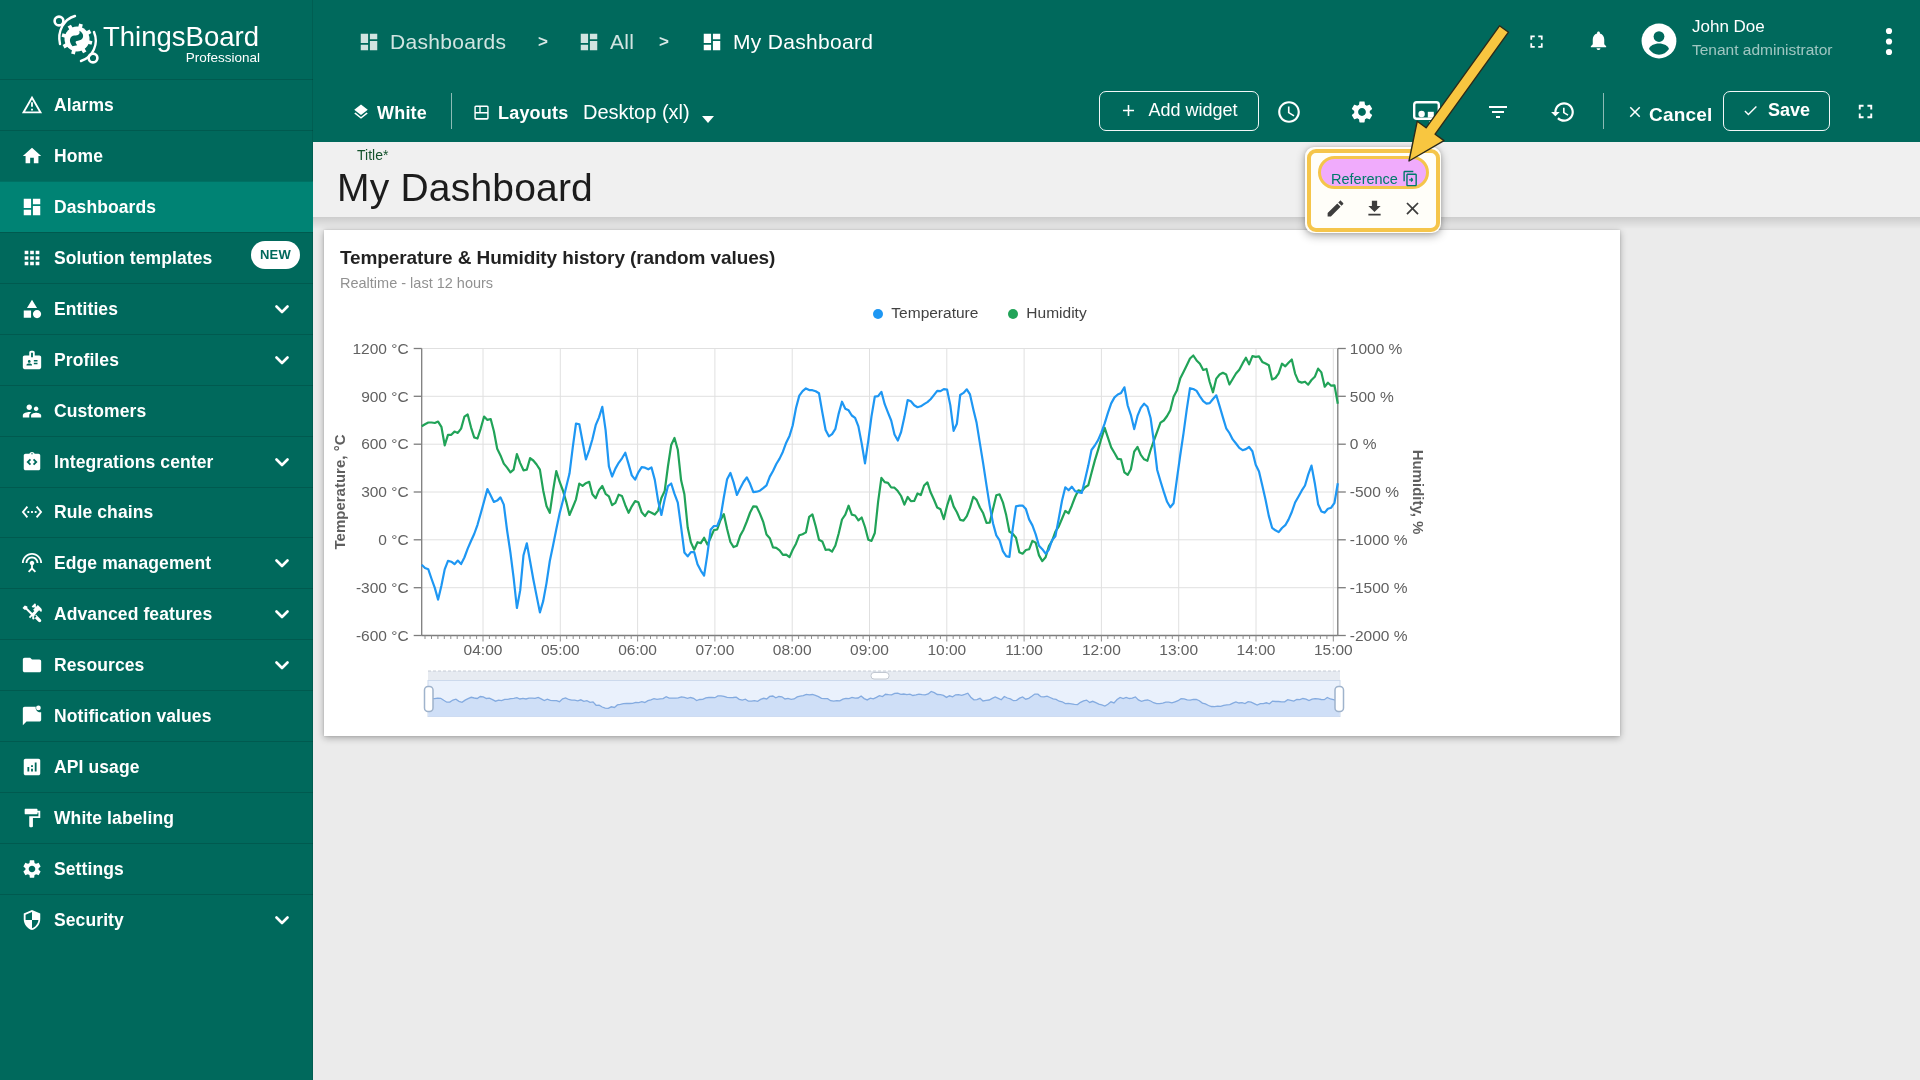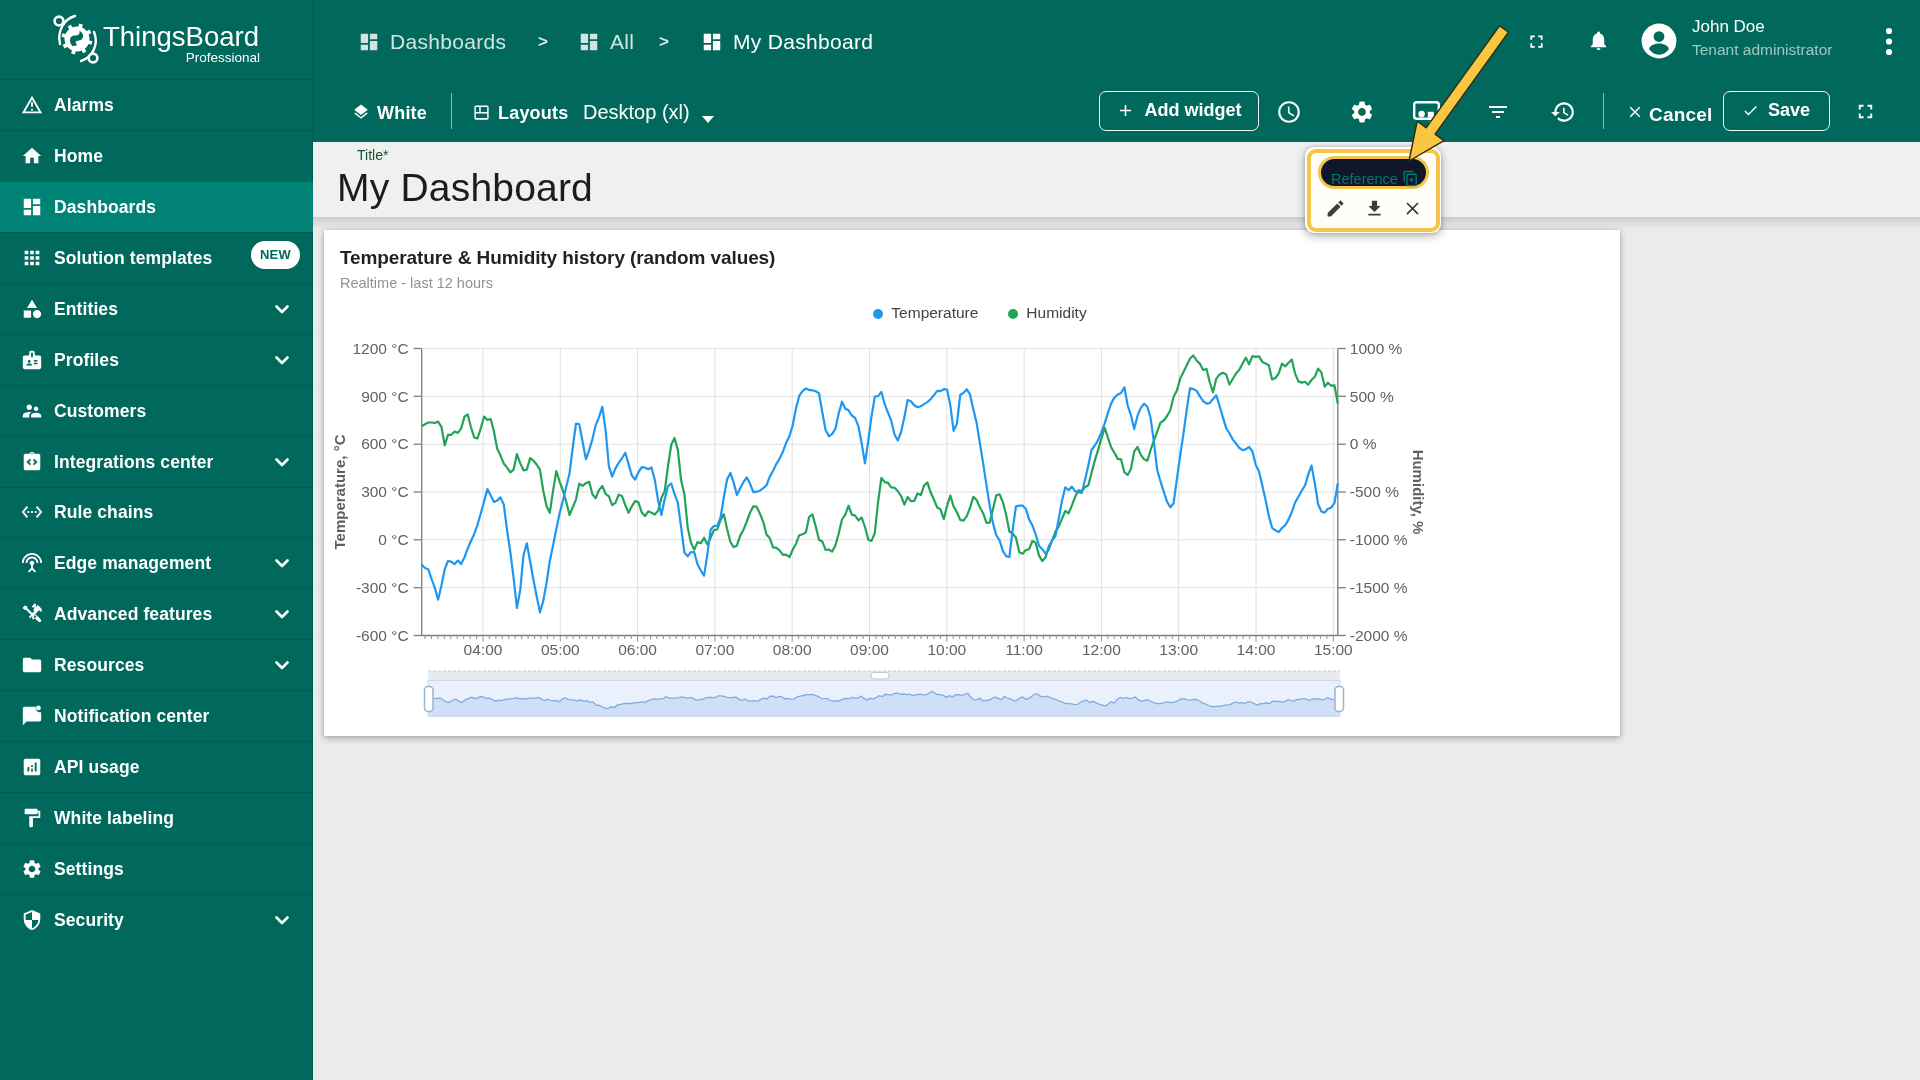--- a/index.html
+++ b/index.html
@@ -36,21 +36,21 @@
 
 .card{position:absolute;left:324px;top:230px;width:1296px;height:506px;background:#fff;box-shadow:0 2px 7px rgba(0,0,0,.3),0 0 2px rgba(0,0,0,.12)}
 .wtitle{position:absolute;left:16px;top:17px;font-size:19px;font-weight:700;color:rgba(0,0,0,.87);letter-spacing:-.1px}
 .wsub{position:absolute;left:16px;top:45px;font-size:14.5px;color:#919191}
 
 .legend{position:absolute;left:8px;top:74px;width:100%;display:flex;justify-content:center;align-items:center;gap:30px;font-size:15.5px;color:#424242}
 .ldot{display:inline-block;width:10px;height:10px;border-radius:50%;margin-right:8px;vertical-align:-1px}
 
 .pop{position:absolute;left:1305px;top:147px;width:136px;height:86px;background:#fffef9;border-radius:9px;box-shadow:0 3px 10px rgba(0,0,0,.3),0 0 4px rgba(0,0,0,.15)}
 .popring{position:absolute;left:1.5px;top:1.5px;width:133px;height:83px;border:4px solid #f5c54b;border-radius:9px}
-.chip{position:absolute;left:13px;top:9px;width:111px;height:33px;background:#0f172a;border:3.5px solid #f5c54b;border-radius:17px;display:flex;align-items:center;justify-content:space-between;padding:12px 7px 0 10px}
+.chip{position:absolute;left:13px;top:9px;width:111px;height:33px;background:#f0abfc;border:3.5px solid #f5c54b;border-radius:17px;display:flex;align-items:center;justify-content:space-between;padding:12px 7px 0 10px}
 .chip .ct{color:#00796b;font-size:14.5px}
 
 .popicons{position:absolute;left:0;top:0;width:136px;height:86px}.popicons span{position:absolute;top:51px}
 </style></head>
 <body>
 <div class="topbar">
     <div class="row1">
 <div class="bc" style="left:45px;top:30px">
         <svg width="22" height="22" viewBox="0 0 24 24" fill="rgba(255,255,255,.82)">
           <path d="M3 13h8V3H3v10zm0 8h8v-6H3v6zm10 0h8V11h-8v10zm0-18v6h8V3h-8z"></path>
@@ -102,21 +102,21 @@
 <div class="tbtxt" style="left:185px;top:20px">Layouts</div>
 <div class="tbreg" style="left:270px;top:18px">Desktop (xl)</div>
 <div class="abs" style="left:389px;top:26px"><svg width="12" height="7" viewBox="0 0 12 7">
           <path d="M0 0h12L6 7z" fill="#fff"></path>
         </svg></div>
 
 <div class="obtn" style="left:785.5px;top:7.5px;width:160px;height:40px">
   <svg width="19" height="19" viewBox="0 0 24 24" fill="#fff" style="margin-right:10px">
           <path d="M19 13h-6v6h-2v-6H5v-2h6V5h2v6h6v2z"></path>
         </svg>
-  <span style="font-weight:700;font-size:18px">Add widget</span>
+  <span style="font-weight:400;font-size:18px">Add widget</span>
 </div>
 <div class="abs" style="left:963px;top:16px"><svg width="26" height="26" viewBox="0 0 24 24" fill="#fff">
           <path d="M11.99 2C6.47 2 2 6.48 2 12s4.47 10 9.99 10C17.52 22 22 17.52 22 12S17.52 2 11.99 2zM12 20c-4.42 0-8-3.58-8-8s3.58-8 8-8 8 3.58 8 8-3.58 8-8 8zm.5-13H11v6l5.25 3.15.75-1.23-4.5-2.67z"></path>
         </svg></div>
 <div class="abs" style="left:1036px;top:16px"><svg width="26" height="26" viewBox="0 0 24 24" fill="#fff">
           <path d="M19.14 12.94c.04-.3.06-.61.06-.94 0-.32-.02-.64-.07-.94l2.03-1.58c.18-.14.23-.41.12-.61l-1.92-3.32c-.12-.22-.37-.29-.59-.22l-2.39.96c-.5-.38-1.03-.7-1.62-.94l-.36-2.54c-.04-.24-.24-.41-.48-.41h-3.84c-.24 0-.43.17-.47.41l-.36 2.54c-.59.24-1.13.57-1.62.94l-2.39-.96c-.22-.08-.47 0-.59.22L2.74 8.87c-.12.21-.08.47.12.61l2.03 1.58c-.05.3-.09.63-.09.94s.02.64.07.94l-2.03 1.58c-.18.14-.23.41-.12.61l1.92 3.32c.12.22.37.29.59.22l2.39-.96c.5.38 1.03.7 1.62.94l.36 2.54c.05.24.24.41.48.41h3.84c.24 0 .44-.17.47-.41l.36-2.54c.59-.24 1.13-.56 1.62-.94l2.39.96c.22.08.47 0 .59-.22l1.92-3.32c.12-.22.07-.47-.12-.61l-2.01-1.58zM12 15.6c-1.98 0-3.6-1.62-3.6-3.6s1.62-3.6 3.6-3.6 3.6 1.62 3.6 3.6-1.62 3.6-3.6 3.6z"></path>
         </svg></div>
 <div class="abs" style="left:1100px;top:18px"><svg width="28" height="24" viewBox="0 0 28 24">
 <rect x="1.2" y="1.2" width="24.6" height="16.6" rx="2.6" fill="none" stroke="#fff" stroke-width="2.4"></rect>
 <circle cx="8.6" cy="13" r="3.2" fill="#fff"></circle>
@@ -290,21 +290,21 @@
             <path d="M1.5 1.5L7 7l5.5-5.5" stroke="#fff" stroke-width="2.6" stroke-linecap="round" stroke-linejoin="round"></path>
           </svg></span>
       </div>
 <div class="mi">
         <span class="ic">
           <svg width="20" height="20" viewBox="0 0 24 24" fill="#fff">
             <path d="M22 6.98V16c0 1.1-.9 2-2 2H6l-4 4V4c0-1.1.9-2 2-2h12.1c-.06.32-.1.66-.1 1 0 2.76 2.24 5 5 5 .34 0 .68-.04 1-.02z"></path>
             <circle cx="19" cy="3.2" r="2.6"></circle>
           </svg>
         </span>
-        <span class="lb">Notification center</span>
+        <span class="lb">Notification values</span>
       </div>
 <div class="mi">
         <span class="ic">
           <svg width="20" height="20" viewBox="0 0 24 24" fill="#fff">
             <path d="M19 3H5c-1.1 0-2 .9-2 2v14c0 1.1.9 2 2 2h14c1.1 0 2-.9 2-2V5c0-1.1-.9-2-2-2zM9 17H7v-5h2v5zm4 0h-2v-3h2v3zm0-5h-2v-2h2v2zm4 5h-2V7h2v10z"></path>
           </svg>
         </span>
         <span class="lb">API usage</span>
       </div>
 <div class="mi">

